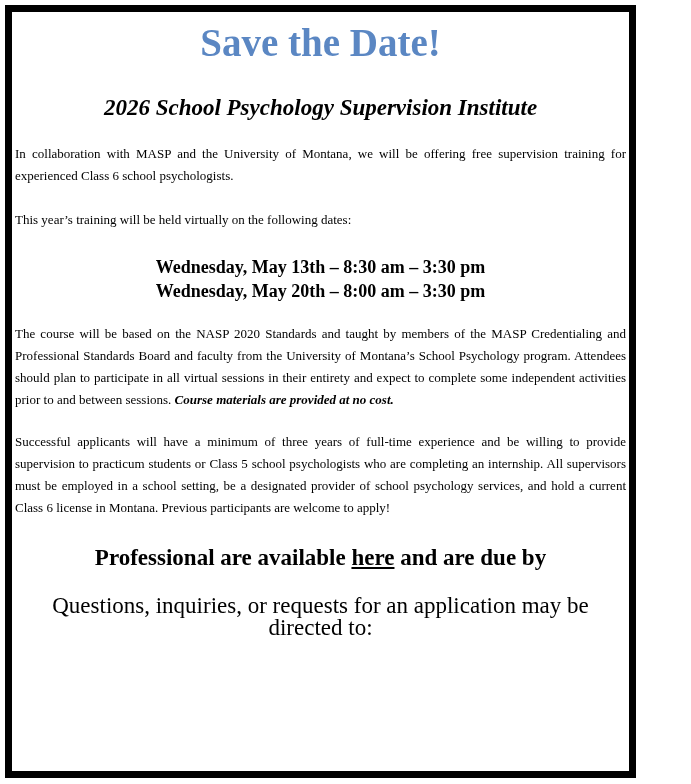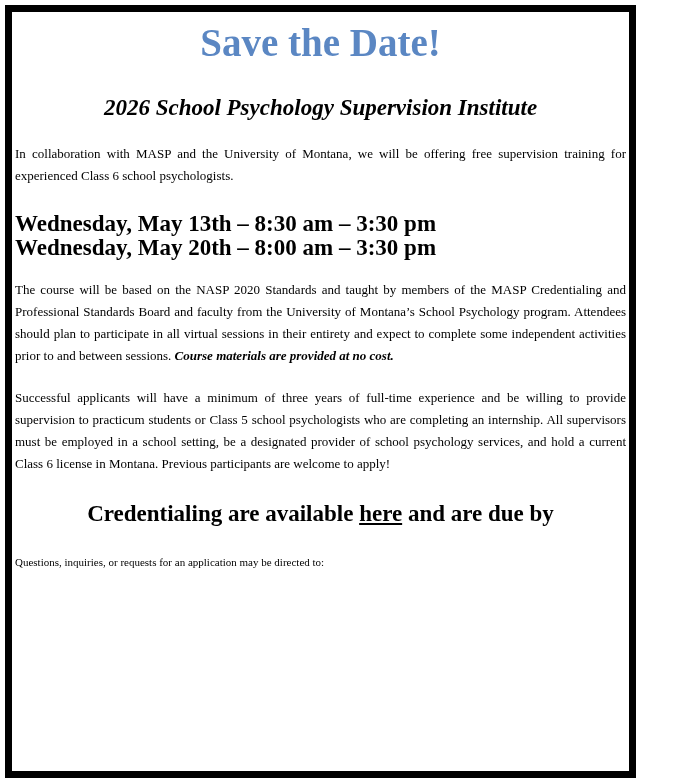--- a/index.html
+++ b/index.html
@@ -41,40 +41,41 @@
     line-height: 22px;
     text-align: justify;
     margin: 22px 0 0 0;
   }
   .body-para.tight { margin-top: 20px; }
   .emphasis {
     font-weight: bold;
     font-style: italic;
   }
   .dates-block {
-    text-align: left;
+    text-align: center;
     font-weight: bold;
-    font-size: 23px;
+    font-size: 18px;
     line-height: 23.5px;
     margin: 25px 0 0 0;
   }
   .apps-heading {
     text-align: center;
     font-size: 23px;
     line-height: 30px;
     font-weight: bold;
     margin: 24px 0 0 0;
   }
   .apps-link {
     color: inherit;
     text-decoration: underline;
     cursor: pointer;
   }
   .questions {
-    font-size: 11px;
+    text-align: center;
+    font-size: 23px;
     line-height: 22px;
     margin: 22px 0 0 0;
   }
   .contact {
     text-align: center;
     font-weight: bold;
     color: var(--contact_blue, #4d82c4);
     font-size: 18px;
     line-height: 21.5px;
     margin: 26px 0 0 0;
@@ -86,32 +87,33 @@
 
 <div class="page">
   <div class="frame">
 
     <h1 class="title">Save the Date!</h1>
 
     <h2 class="subtitle">2026 School Psychology Supervision Institute</h2>
 
     <p class="body-para">In collaboration with MASP and the University of Montana, we will be offering free supervision training for experienced Class 6 school psychologists.</p>
 
+    <p class="body-para">This year’s training will be held virtually on the following dates:</p>
 
     <div class="dates-block">
       <div>Wednesday, May 13th – 8:30 am – 3:30 pm</div>
       <div>Wednesday, May 20th – 8:00 am – 3:30 pm</div>
     </div>
 
     <p class="body-para tight"><span>The course will be based on the NASP 2020 Standards and taught by members of the MASP Credentialing and Professional Standards Board and faculty from the University of Montana’s School Psychology program. Attendees should plan to participate in all virtual sessions in their entirety and expect to complete some independent activities prior to and between sessions. </span><span class="emphasis">Course materials are provided at no cost.</span></p>
 
     <p class="body-para tight">Successful applicants will have a minimum of three years of full-time experience and be willing to provide supervision to practicum students or Class 5 school psychologists who are completing an internship. All supervisors must be employed in a school setting, be a designated provider of school psychology services, and hold a current Class 6 license in Montana. Previous participants are welcome to apply!</p>
 
     <div class="apps-heading">
-      <div><span>Credentialing are available </span><a class="apps-link">here</a><span> and are due by</span></div>
+      <div><span>Professional are available </span><a class="apps-link">here</a><span> and are due by</span></div>
     </div>
 
     <p class="questions">Questions, inquiries, or requests for an application may be directed to:</p>
 
     <div class="contact">
     </div>
 
   </div>
 </div>
 

